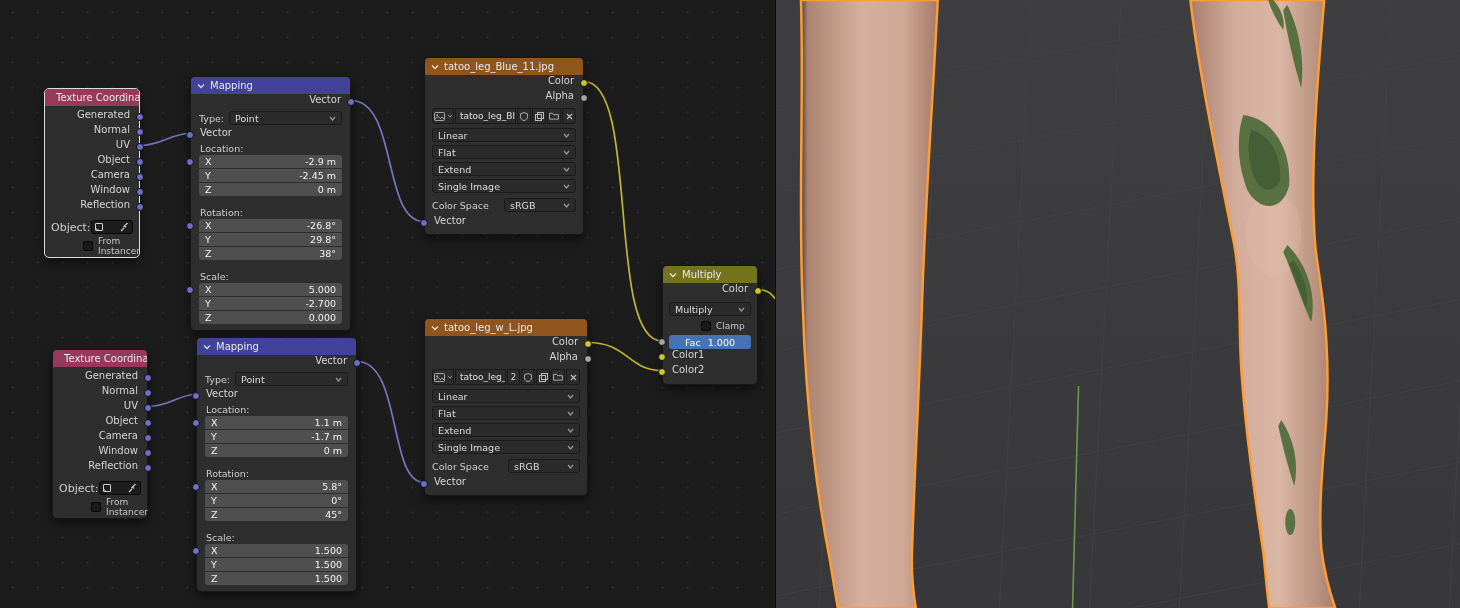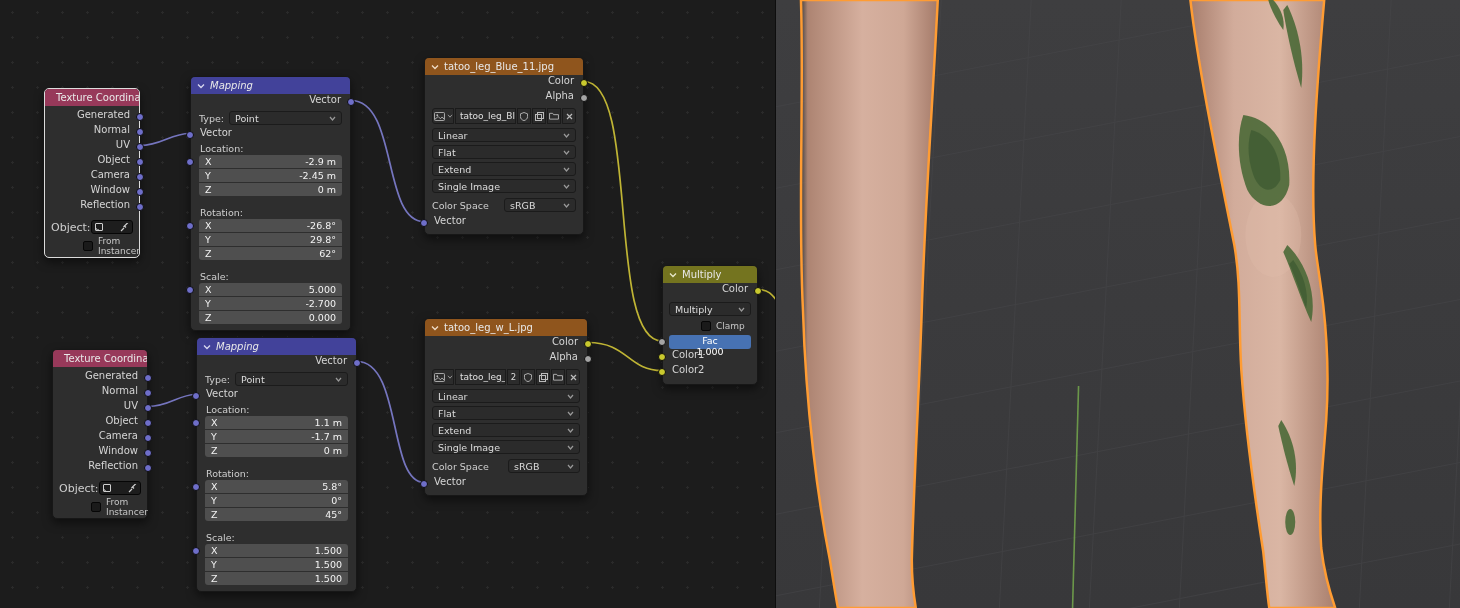--- a/index.html
+++ b/index.html
@@ -24,21 +24,21 @@
     background:#2e2e2e; border:1px solid #171717; border-radius:5px;
     box-shadow:0 4px 10px rgba(0,0,0,.5);
     color:#d5d5d5; font-size:10px;
   }
   .node.active { border-color:#dcdcdc; }
   .hdr {
     height:17px; display:flex; align-items:center; gap:5px; padding:0 6px;
     border-radius:4px 4px 0 0; font-size:10px; color:#e8e8e8; white-space:nowrap; overflow:hidden;text-align:center;
   }
   .hdr-red    { background:#97395a; }
-  .hdr-blue   { background:#42429a;font-style:italic; }
+  .hdr-blue   { background:#42429a; }
   .hdr-orange { background:#8f551d; }
   .hdr-olive  { background:#74741f; }
 
   .r15 { height:15px; display:flex; position:relative; padding:0 9px; font-size:10px; color:#d5d5d5; white-space:nowrap; }
   .r15.out { justify-content:flex-end; }
   .outs { padding-top:3px; }
 
   .sock { position:absolute; top:50%; margin-top:-4px; width:8px; height:8px; border-radius:50%; border:1px solid #0d0d0d; z-index:3; }
   .sock.l { left:-5px; } .sock.r { right:-5px; }
   .vecs { background:#6e6ec9; } .cols { background:#c9c92e; } .grays { background:#a5a5a5; }
@@ -70,21 +70,21 @@
   .seg.first { border-radius:3px 0 0 3px; } .seg.last { border-radius:0 3px 3px 0; }
   .seg.name { flex:1; justify-content:flex-start; padding:0 4px; font-size:9px; color:#e0e0e0; overflow:hidden; white-space:nowrap; min-width:0; }
   .seg.btn { width:14px; } .seg.ico { width:22px; } .seg.cnt { width:13px; font-size:8.5px; color:#ddd; }
 
   .csrow { margin:5px 7px 0; height:14px; display:flex; align-items:center; justify-content:space-between; font-size:9.5px; color:#cfcfcf; }
   .csrow .dd { width:72px; height:14px; }
   .mdd { margin:4px 6px 0; }
   .clamp { margin:3px 6px 0; height:13px; }
   .facrow { margin:3px 6px 0; height:14px; background:#4772b3; border-radius:3px;
             display:flex; align-items:center; justify-content:space-between; padding:0 16px;
-            font-size:9.5px; color:#fff; position:relative;flex-direction:column; }
+            font-size:9.5px; color:#fff; position:relative; }
   .pbot { height:5px; }
   .pbot4 { height:4px; }
 
   .divider { position:absolute; left:775px; top:0; width:1px; height:608px; background:#0e0e0e; z-index:5; }
 
   
   .viewport { position:absolute; left:776px; top:0; width:684px; height:608px; background:#3a3a3c; }
   .viewport svg { display:block; }
 </style>
 </head>
@@ -200,21 +200,21 @@
           <i class="sock l vecs" style="left:-13px"></i>
           <span>X</span>
           <span>-26.8°</span>
         </div>
       <div class="fld">
           <span>Y</span>
           <span>29.8°</span>
         </div>
       <div class="fld lst">
           <span>Z</span>
-          <span>62°</span>
+          <span>38°</span>
         </div>
       <div class="sec mt">Scale:</div>
       <div class="fld f">
           <i class="sock l vecs" style="left:-13px"></i>
           <span>X</span>
           <span>5.000</span>
         </div>
       <div class="fld">
           <span>Y</span>
           <span>-2.700</span>

